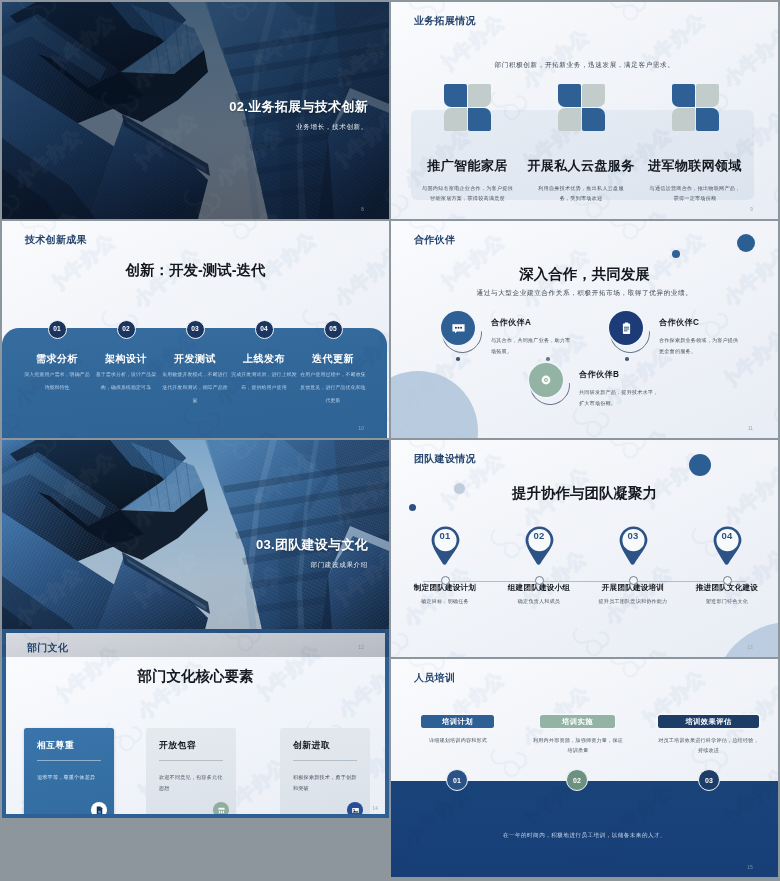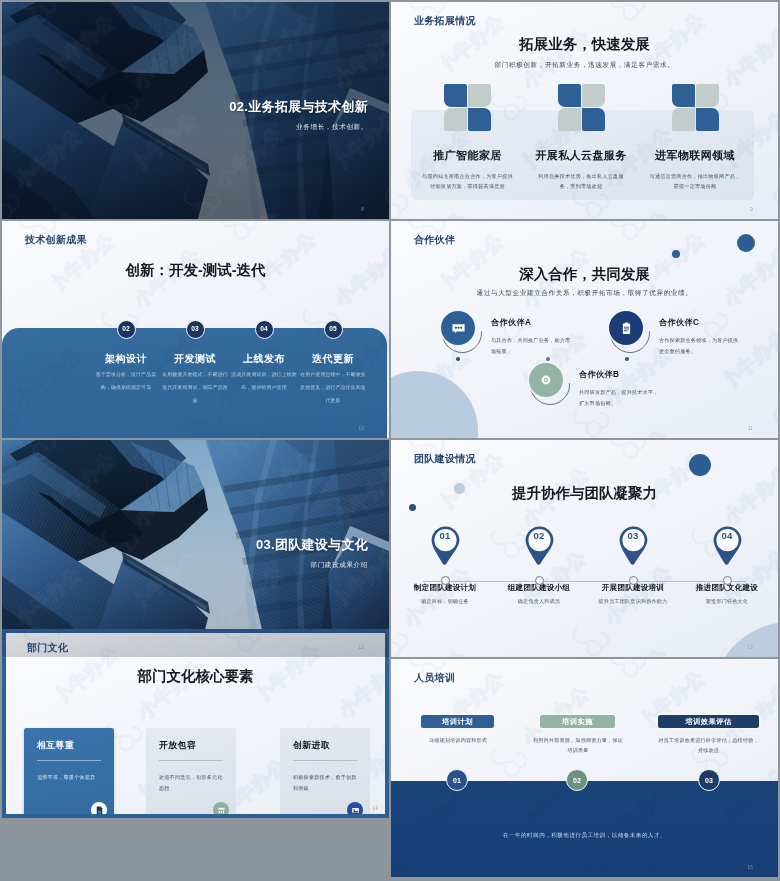--- a/index.html
+++ b/index.html
@@ -46,21 +46,21 @@
   
   .s9-panel{position:absolute;left:20px;right:24px;top:108px;height:90px;border-radius:6px;
     background:linear-gradient(165deg,#e6ecf4 0%,#e1e8f1 55%,#dbe3ee 100%);z-index:3}
   .s9-col{position:absolute;top:82px;width:118px;z-index:9;text-align:center}
   .s9-ic{position:relative;width:47px;height:47px;margin:0 auto}
   .s9-ic i{position:absolute;width:23px;height:23px;display:block}
   .s9-ic i.tl{left:0;top:0;border-radius:2px 2px 0 7px;background:#2f6095}
   .s9-ic i.tr{right:0;top:0;border-radius:2px 2px 7px 0;background:#c2cdcb}
   .s9-ic i.bl{left:0;bottom:0;border-radius:7px 0 2px 2px;background:#c2cdcb}
   .s9-ic i.br{right:0;bottom:0;border-radius:0 7px 2px 2px;background:#2f6095}
-  .s9-t{margin-top:17px;font-size:11px;font-weight:700;color:#14181f;letter-spacing:.4px}
+  .s9-t{margin-top:26px;font-size:13px;font-weight:700;color:#14181f;letter-spacing:.4px}
   .s9-d{margin:8px auto 0;width:92px;font-size:5.1px;line-height:2.05;color:#4b5462;letter-spacing:.25px;text-align:center}
 
   
   .s10-band{position:absolute;left:0;right:2px;top:107px;bottom:0;border-radius:17px 17px 0 0;
     background:linear-gradient(175deg,#376ca0 0%,#326799 45%,#2f6395 100%);z-index:3}
   .s10-col{position:absolute;top:99px;width:69px;z-index:9;text-align:center}
   .s10-num{width:19px;height:19px;margin:0 auto;border-radius:50%;background:#1b3560;border:1.6px solid #eff4fa;
     color:#fff;font-size:6.6px;font-weight:700;line-height:16px;text-align:center;letter-spacing:.2px;box-sizing:border-box}
   .s10-t{margin-top:13px;font-size:10px;font-weight:700;color:#fff;letter-spacing:.5px;white-space:nowrap}
   .s10-d{margin:2px auto 0;width:66px;font-size:4.9px;line-height:2.65;color:#b9d0e7;letter-spacing:.15px}
@@ -282,21 +282,20 @@
   </g>
   <text x="50" y="28" font-family="sans-serif" font-size="19" font-weight="700" fill="none" stroke="#eef2f7" stroke-width="1.9" stroke-linejoin="round" letter-spacing="1">小牛办公</text>
   <text x="-6" y="90" font-family="sans-serif" font-size="19" font-weight="700" fill="none" stroke="#eef2f7" stroke-width="1.9" stroke-linejoin="round" letter-spacing="1">小牛办公</text>
 </pattern>
           </defs>
 <rect width="387" height="220" fill="url(#wmpat)"></rect>
         </svg>
       </div>
 
     <div class="hdr-t">业务拓展情况</div>
-    <h2 class="big-head" style="top:33px">拓展业务，快速发展</h2>
     <p class="sub-line" style="top:59px">部门积极创新，开拓新业务，迅速发展，满足客户需求。</p>
     <div class="s9-panel"></div>
     <div class="s9-col" style="left:17.5px">
       <div class="s9-ic">
           <i class="tl"></i>
           <i class="tr"></i>
           <i class="bl"></i>
           <i class="br"></i>
         </div>
       <div class="s9-t">推广智能家居</div>
@@ -339,20 +338,25 @@
   <text x="-6" y="90" font-family="sans-serif" font-size="19" font-weight="700" fill="none" stroke="#eef2f7" stroke-width="1.9" stroke-linejoin="round" letter-spacing="1">小牛办公</text>
 </pattern>
           </defs>
 <rect width="387" height="220" fill="url(#wmpat)"></rect>
         </svg>
       </div>
 
     <div class="hdr-t">技术创新成果</div>
     <h2 class="big-head" style="top:40px">创新：开发-测试-迭代</h2>
     <div class="s10-band"></div>
+    <div class="s10-col" style="left:20.5px">
+      <div class="s10-num">01</div>
+      <div class="s10-t">需求分析</div>
+      <div class="s10-d">深入挖掘用户需求，明确产品功能和特性</div>
+    </div>
     <div class="s10-col" style="left:89.5px">
       <div class="s10-num">02</div>
       <div class="s10-t">架构设计</div>
       <div class="s10-d">基于需求分析，设计产品架构，确保系统稳定可靠</div>
     </div>
     <div class="s10-col" style="left:227.5px">
       <div class="s10-num">04</div>
       <div class="s10-t">上线发布</div>
       <div class="s10-d">完成开发测试后，进行上线发布，提供给用户使用</div>
     </div>

